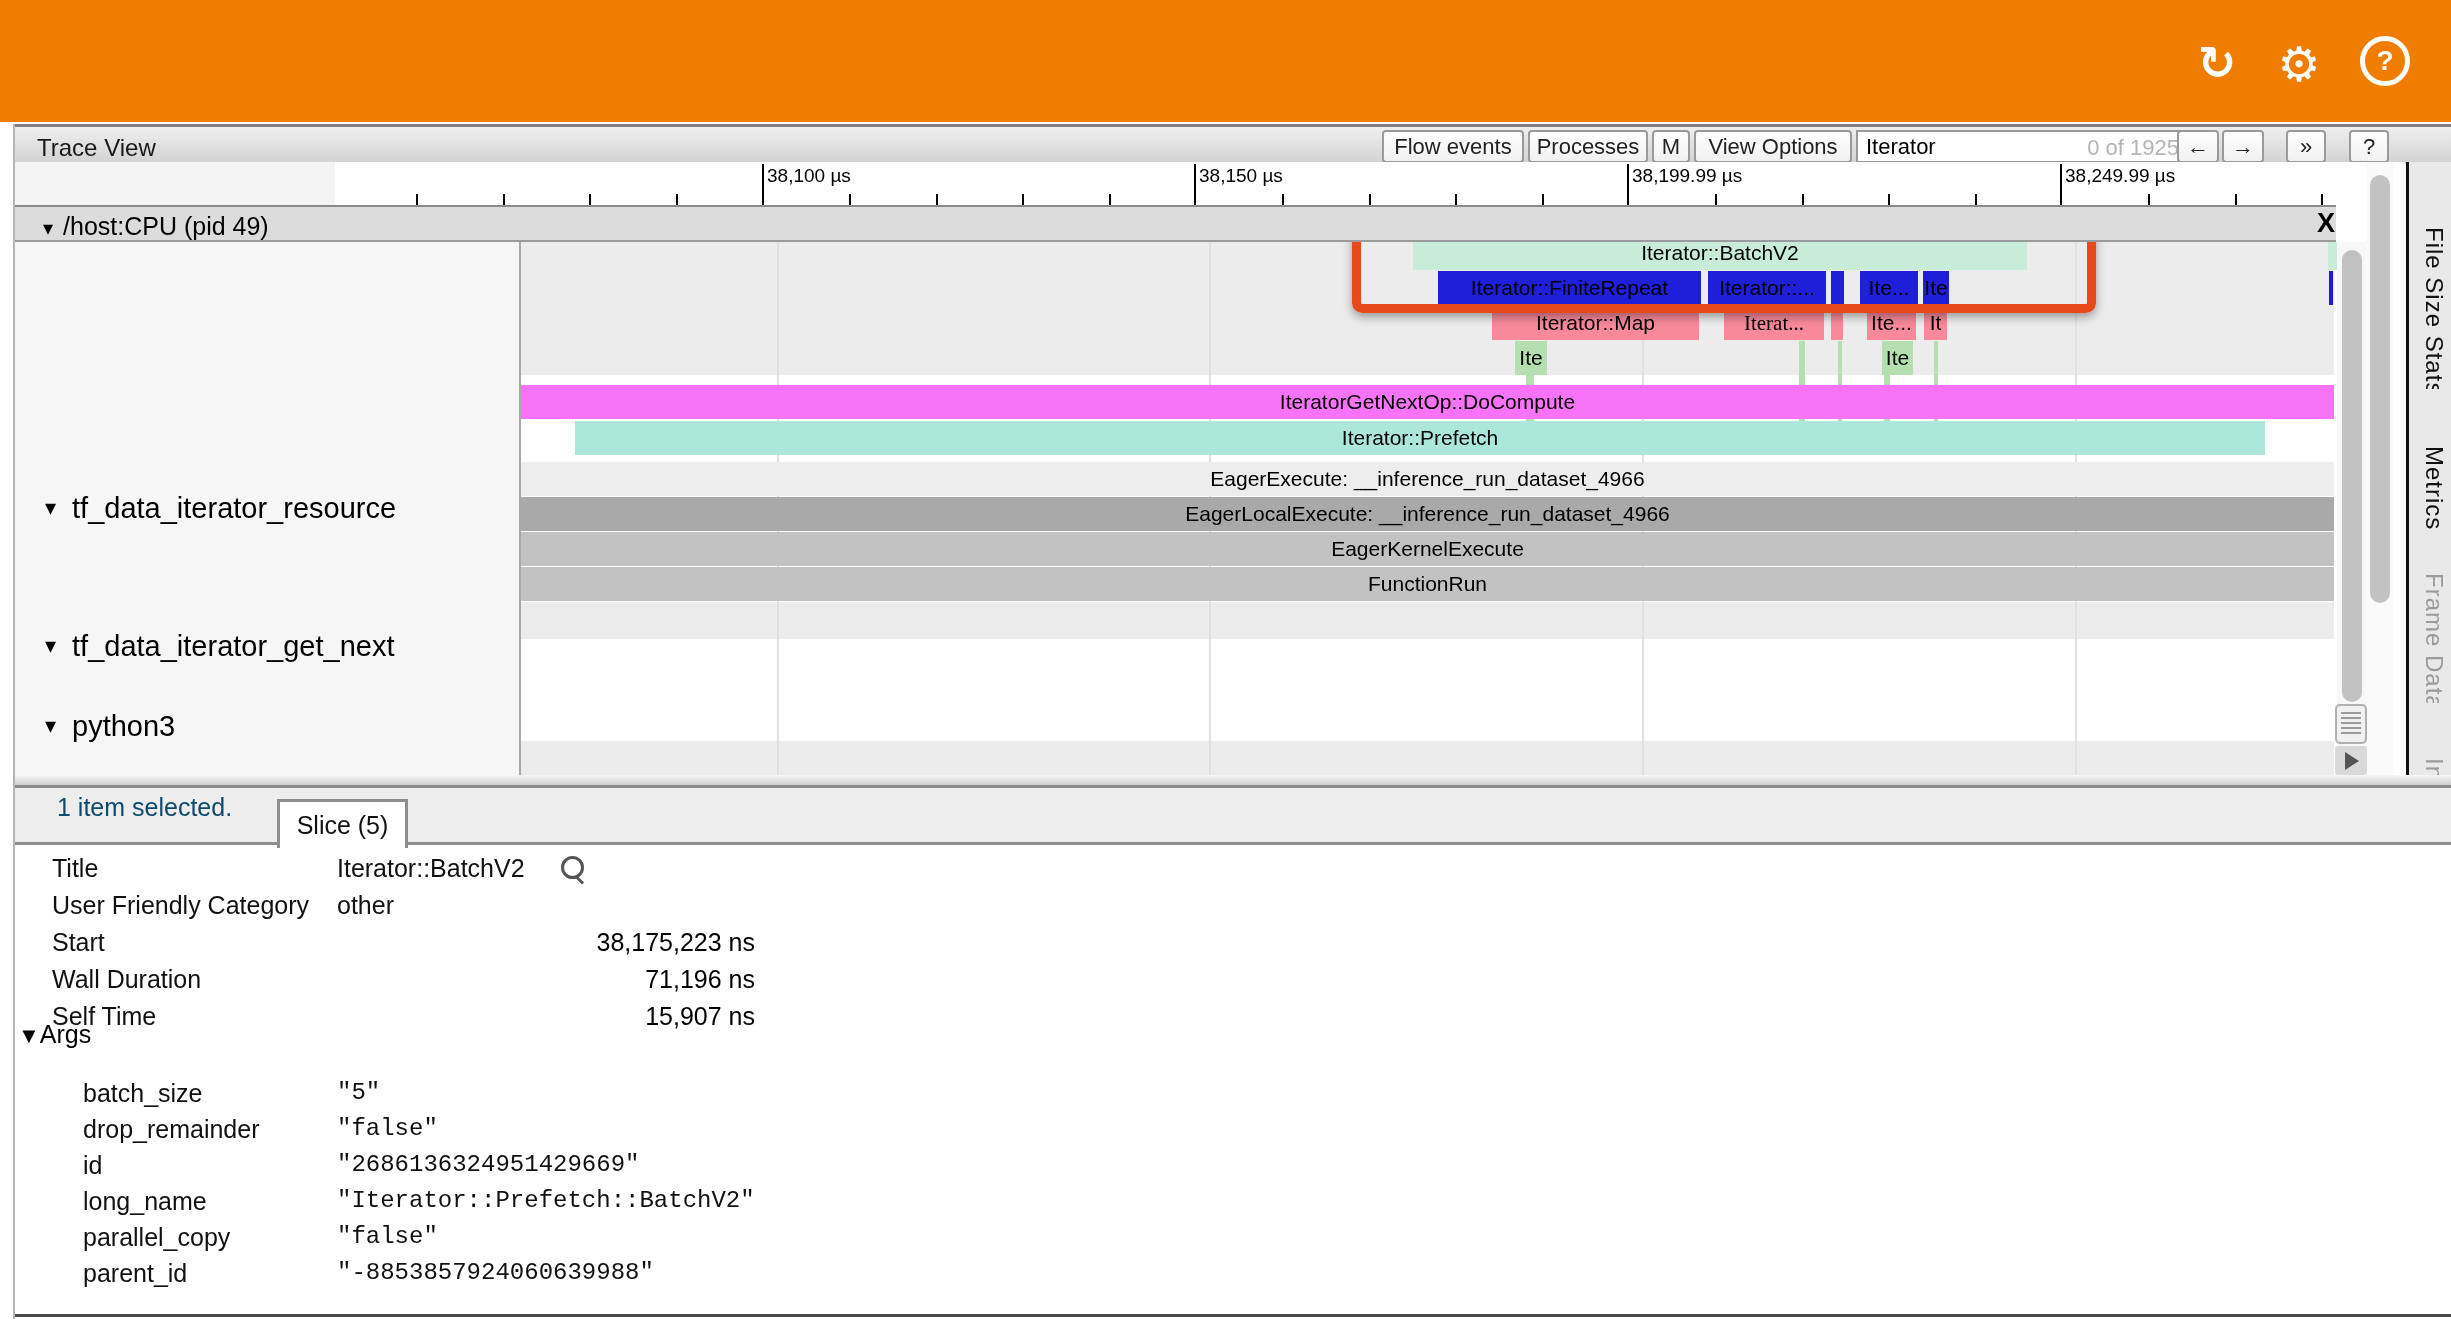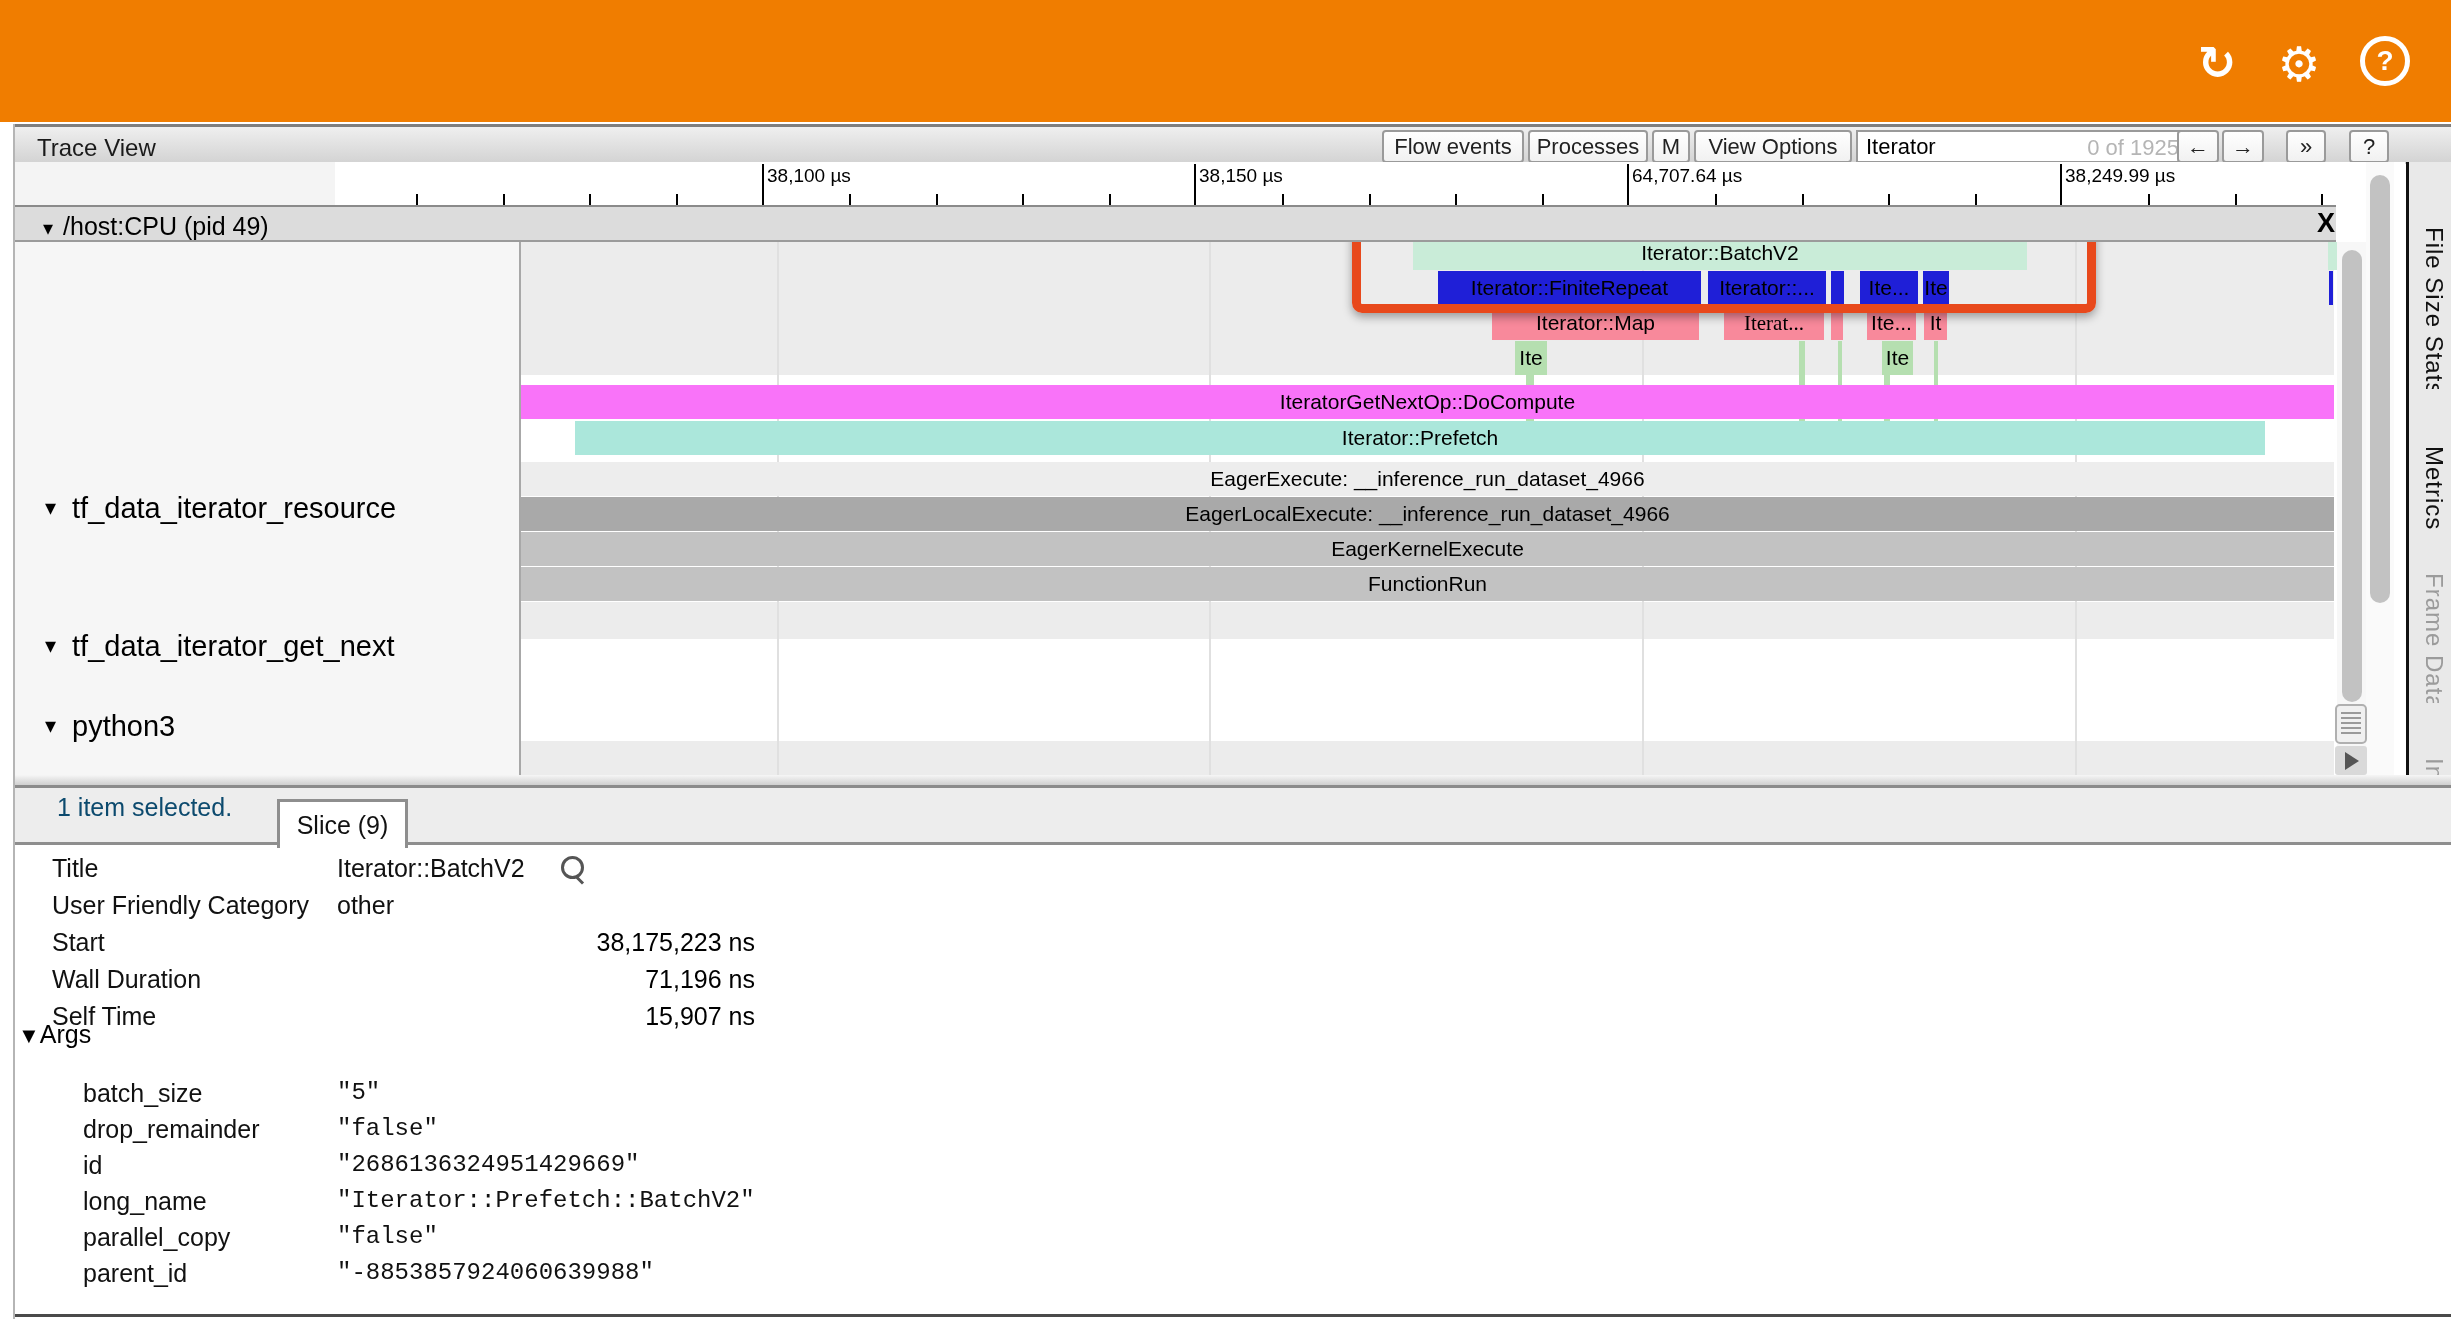--- a/index.html
+++ b/index.html
@@ -133,21 +133,21 @@
   </div>
 
   <div class="ruler">
     <div class="ruler-spacer"></div>
     <div id="ruler-ticks">
         <div class="tick-major" style="left: 747px;"></div>
         <div class="tick-label" style="left: 752px;">38,100 µs</div>
         <div class="tick-major" style="left: 1179px;"></div>
         <div class="tick-label" style="left: 1184px;">38,150 µs</div>
         <div class="tick-major" style="left: 1612px;"></div>
-        <div class="tick-label" style="left: 1617px;">64,707.64 µs</div>
+        <div class="tick-label" style="left: 1617px;">38,199.99 µs</div>
         <div class="tick-major" style="left: 2045px;"></div>
         <div class="tick-label" style="left: 2050px;">38,249.99 µs</div>
         <div class="tick-minor" style="left: 401px;"></div>
         <div class="tick-minor" style="left: 488px;"></div>
         <div class="tick-minor" style="left: 574px;"></div>
         <div class="tick-minor" style="left: 661px;"></div>
         <div class="tick-minor" style="left: 834px;"></div>
         <div class="tick-minor" style="left: 921px;"></div>
         <div class="tick-minor" style="left: 1007px;"></div>
         <div class="tick-minor" style="left: 1094px;"></div>
@@ -242,21 +242,21 @@
       <div class="vtab disabled" style="top: 573px; height: 130px;">Frame Data</div>
       <div class="vtab disabled" style="top: 758px; height: 18px;">In</div>
     </div>
 
   <div class="splitter"></div>
 
   <div class="details">
     <div class="dtab-bar">
       <span class="selected-count">1 item selected.</span>
     </div>
-    <div class="dtab">Slice (9)</div>
+    <div class="dtab">Slice (5)</div>
     <div id="detail-rows">
         <div class="drow" style="top: 62px;">
           <span class="lbl">Title</span>
           <span class="val">Iterator::BatchV2</span>
           <span class="mag-icon"></span>
         </div>
         <div class="drow" style="top: 99px;">
           <span class="lbl">User Friendly Category</span>
           <span class="val">other</span>
         </div>

